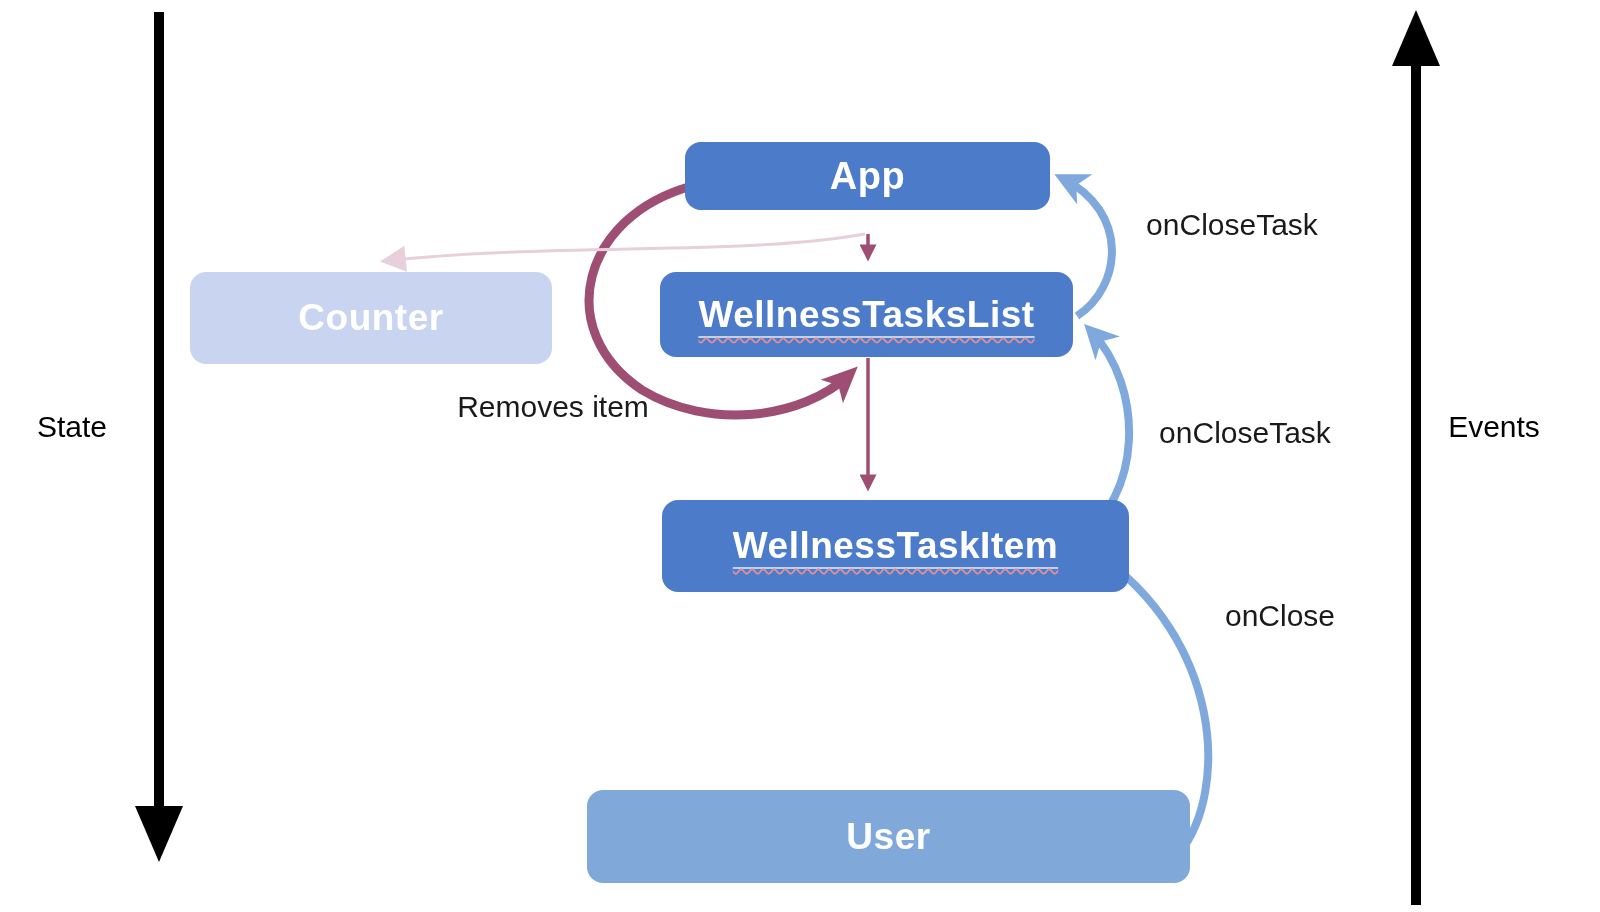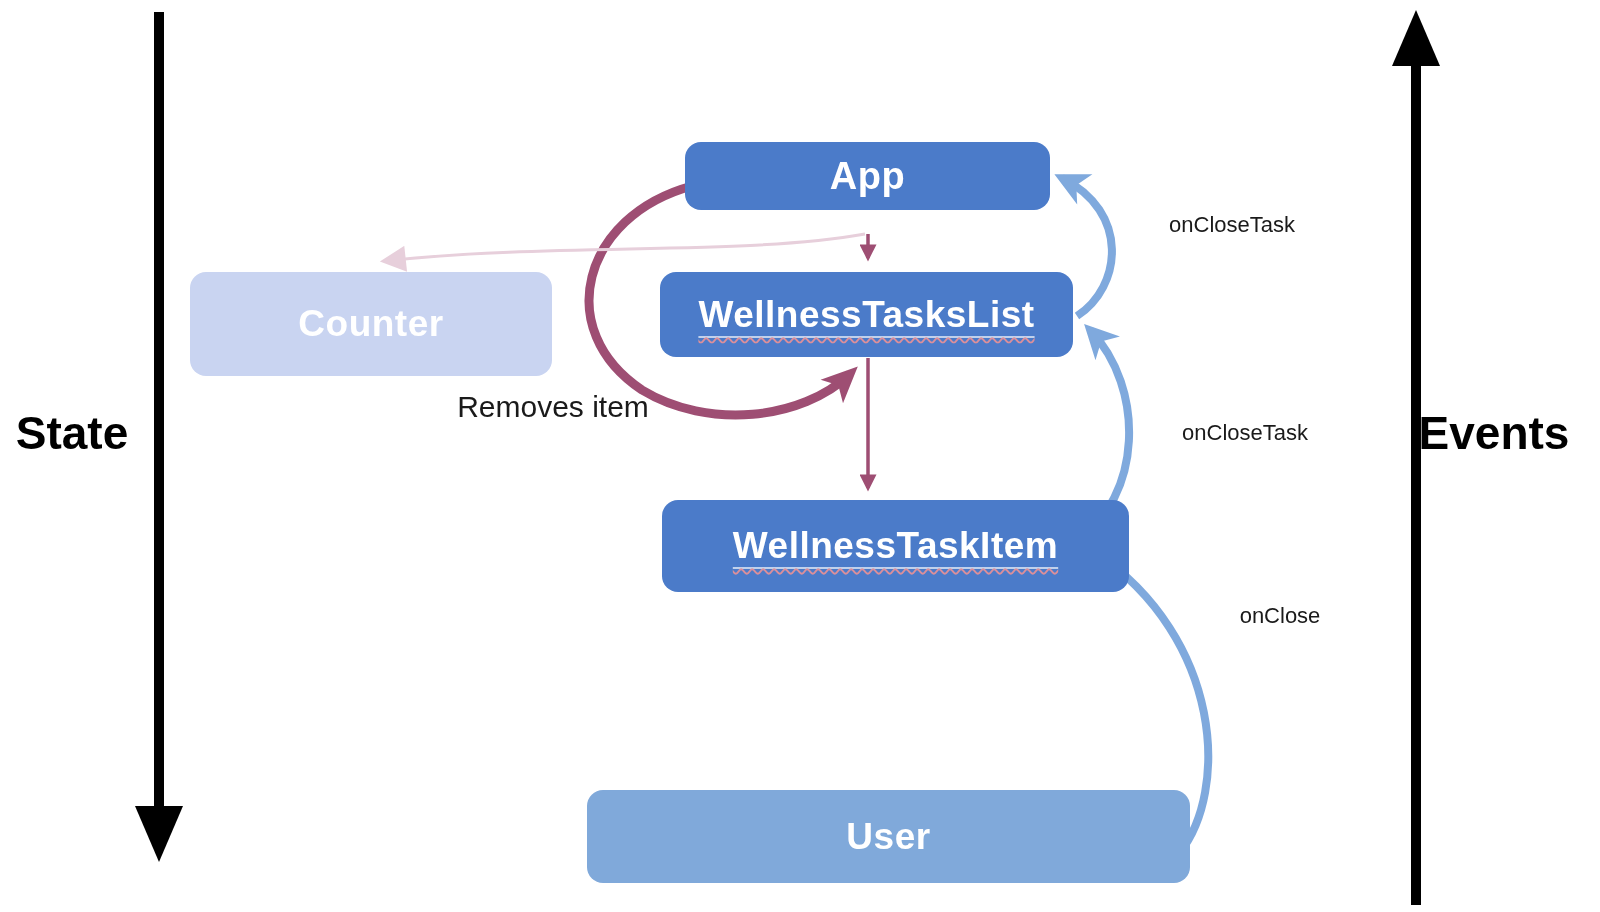--- a/index.html
+++ b/index.html
@@ -48,21 +48,21 @@
     font-weight: bold;
     display: flex;
     align-items: center;
     justify-content: center;
     text-align: center;
     font-size: 37px;
     letter-spacing: 0.5px;
   }
   .box-app    { left: 685px; top: 142px; width: 365px; height: 68px; background: var(--component-blue); font-size: 38px; }
   .box-wtl    { left: 660px; top: 272px; width: 413px; height: 85px; background: var(--component-blue); }
-  .box-counter{ left: 190px; top: 272px; width: 362px; height: 104px; background: var(--component-faded); }
+  .box-counter{ left: 190px; top: 272px; width: 362px; height: 92px; background: var(--component-faded); }
   .box-wti    { left: 662px; top: 500px; width: 467px; height: 92px; background: var(--component-blue); }
   .box-user   { left: 587px; top: 790px; width: 603px; height: 93px; background: var(--user-blue); justify-content: center; }
 
   .u-solid {
     text-decoration: underline;
     text-decoration-style: solid;
     text-decoration-color: rgba(255,255,255,0.65);
     text-decoration-thickness: 2px;
     text-underline-offset: 9px;
   }
@@ -70,33 +70,32 @@
     text-decoration: underline;
     text-decoration-style: wavy;
     text-decoration-color: #dc8f9a;
     text-decoration-thickness: 1.5px;
     text-underline-offset: 10px;
   }
 
   .axis-label {
     position: absolute;
     transform: translate(-50%, -50%);
-    font-weight: bold;
-    font-size: 46px;
+    font-weight: normal;
+    font-size: 30px;
     color: var(--axis-black);
     white-space: nowrap;
-    margin-top: 6px;
   }
   .axis-label-state  { left: 72px;  top: 427px; }
   .axis-label-events { left: 1494px; top: 427px; }
 
   .edge-label {
     position: absolute;
     transform: translate(-50%, -50%);
-    font-size: 22px;
+    font-size: 30px;
     color: var(--text-black);
     white-space: nowrap;
   }
   .edge-label-oct1 { left: 1232px; top: 225px; }
   .edge-label-oct2 { left: 1245px; top: 433px; }
   .edge-label-onclose { left: 1280px; top: 616px; }
 
   .state-note {
     position: absolute;
     left: 553px;

